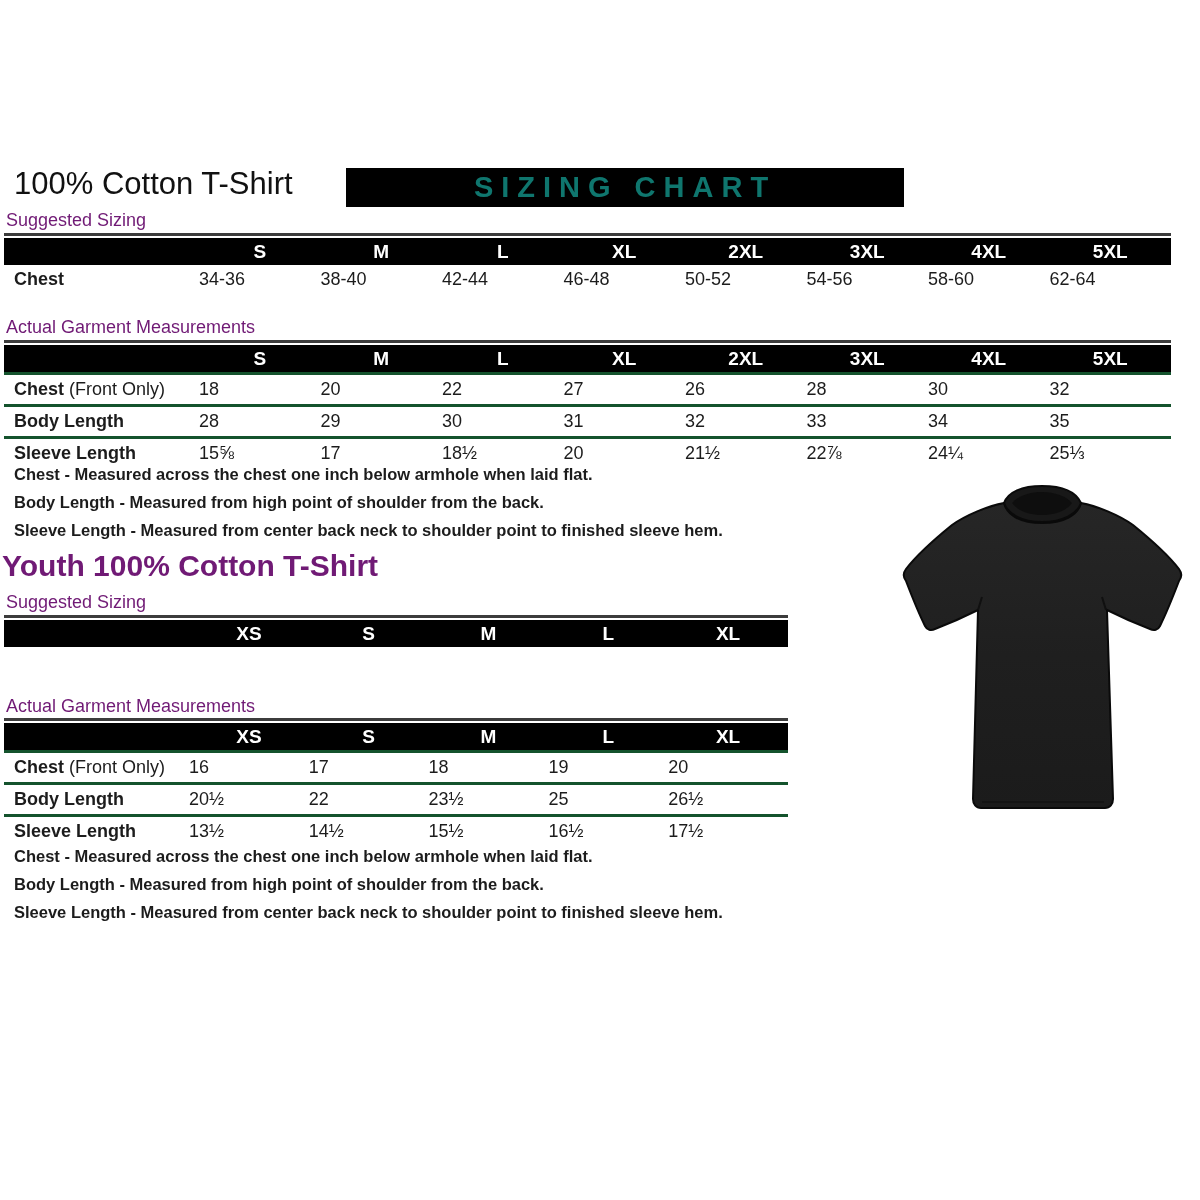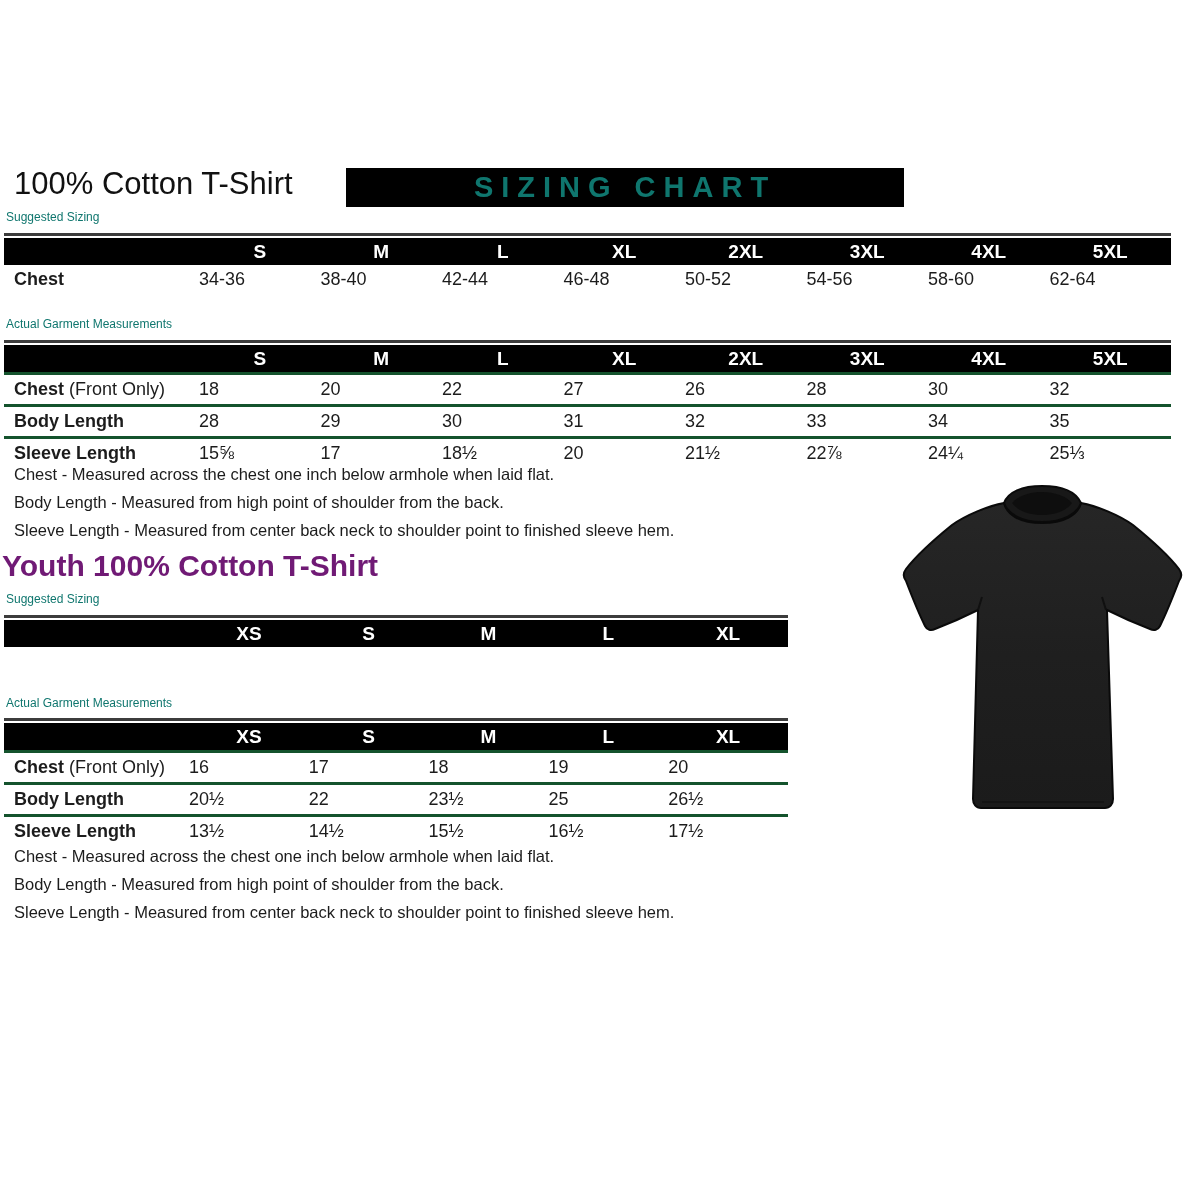--- a/index.html
+++ b/index.html
@@ -38,22 +38,22 @@
   }
   .banner span {
     color: #0f766e;
     font-weight: 700;
     font-size: 29px;
     letter-spacing: 8px;
     white-space: nowrap;
   }
 
   .section-label {
-    font-size: 12px;
-    color: #0f766e;
+    font-size: 18px;
+    color: #701a75;
     white-space: nowrap;
   }
 
   .size-table {
     border-top: 3px solid #3c3c3c;
   }
   .size-table .thead {
     margin-top: 2px;
     background: #000;
     height: 27px;
@@ -76,21 +76,21 @@
     color: #1c1c1c;
   }
   .size-table .tr.lined { border-top: 3px solid #14532d; }
   .size-table .td { flex: 1; text-align: left; }
   .size-table .td-label { flex: none; padding-left: 10px; box-sizing: border-box; }
   .size-table .lbl-b { font-weight: 700; margin-top: 24px; }
   .size-table .lbl-r { font-weight: 400; }
   .adult-table .th.tl, .adult-table .td-label { width: 195px; }
   .youth-table .th.tl, .youth-table .td-label { width: 185px; }
 
-  .notes { font-size: 16.5px; color: #1c1c1c; }
+  .notes { font-size: 16.5px; color: #1c1c1c; font-weight: bold; }
   .notes .note-line { line-height: 28px; white-space: nowrap; }
 
   .shirt-wrap { width: 300px; height: 340px; }
 </style>
 </head>
 <body>
 
 <div id="page">
 
   <div class="abs main-title" style="left:14px; top:166px;">100% Cotton T-Shirt</div>

